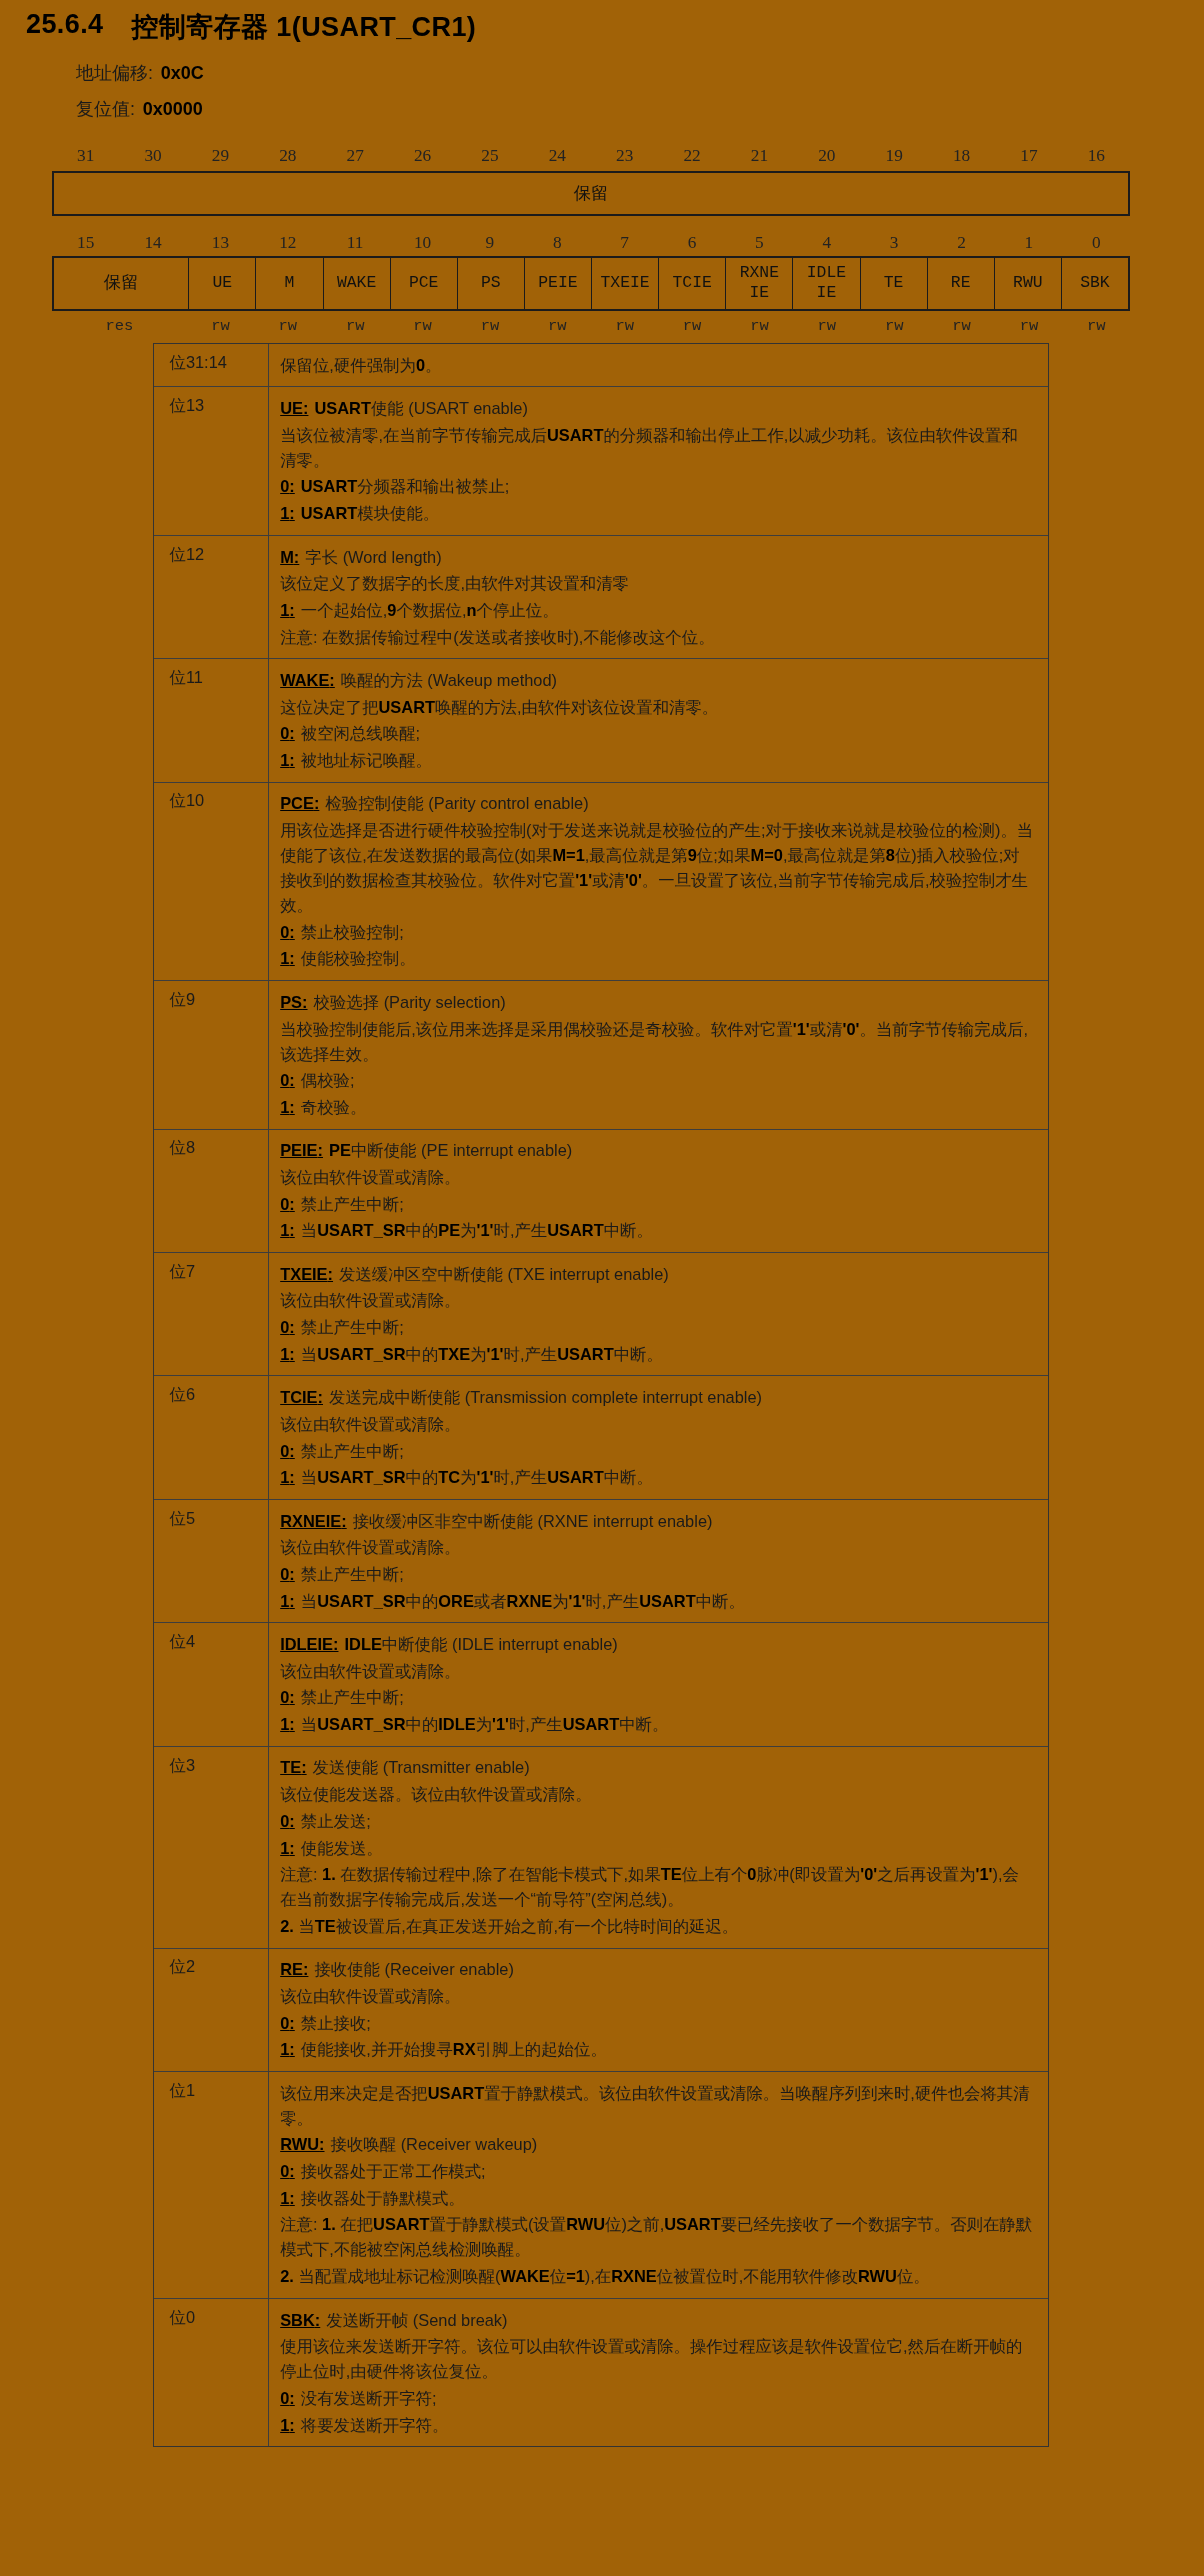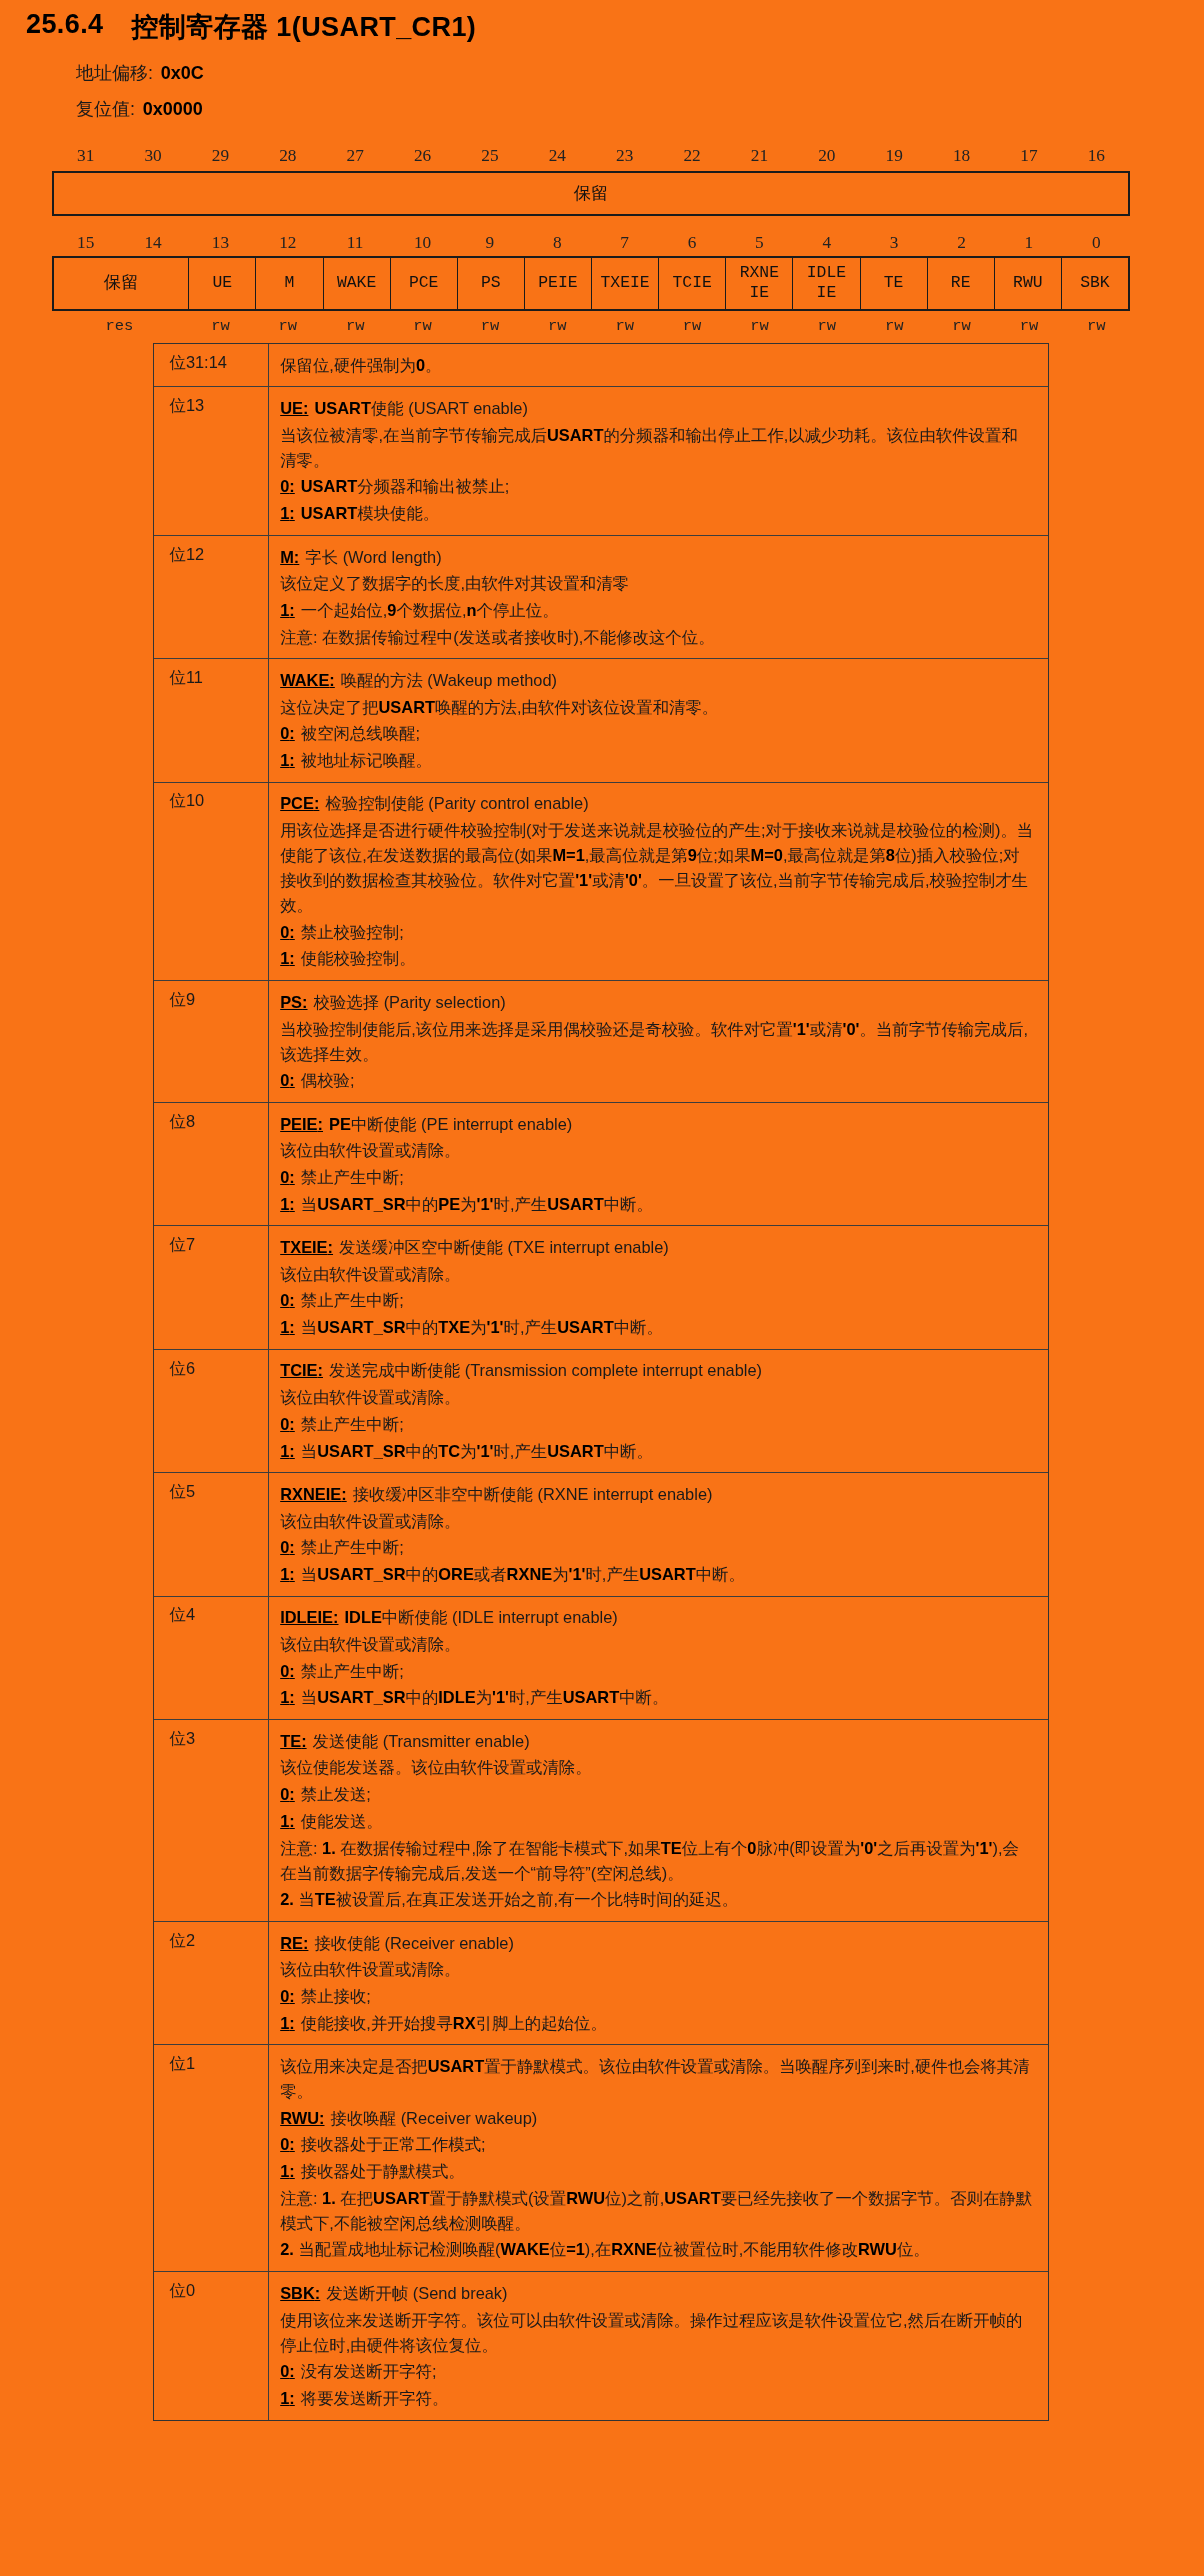--- a/index.html
+++ b/index.html
@@ -1,16 +1,16 @@
 <!DOCTYPE html>
 <html style="font-size:14px"><head>
 <meta charset="utf-8">
 <style>
   html,body{margin:0;padding:0;background:#fff;}
-  .page{position:relative;width:1204px;height:2576px;background:#f97316;overflow:hidden;
+  .page{position:relative;width:1204px;height:2576px;background:#a16207;overflow:hidden;
         font-family:"Liberation Sans","DejaVu Sans",sans-serif;color:#111;}
   
   .title{position:absolute;left:26px;top:8.6px;display:flex;gap:28px;
          font-size:27px;font-weight:700;color:#000;letter-spacing:0.4px;}
   
   .meta{position:absolute;left:76px;top:55px;font-size:18px;color:#1a1a1a;}
   .meta .row{height:36px;line-height:36px;}
   .meta .val{margin-left:7.8px;font-weight:700;}
   
   .regs{position:absolute;left:52px;top:143px;width:1078px;}
@@ -207,20 +207,21 @@
           <div class="item"><span class="pre"><span class="lat">0</span>:</span>禁止校验控制;</div>
           <div class="item"><span class="pre"><span class="lat">1</span>:</span>使能校验控制。</div>
         </div>
       </div>
       <div class="drow">
         <div class="dbit">位9</div>
         <div class="dbody">
           <div class="item"><span class="pre"><span class="lat">PS</span>:</span>校验选择 (Parity selection)</div>
           <div class="item">当校验控制使能后,该位用来选择是采用偶校验还是奇校验。软件对它置<span class="lat">'1'</span>或清<span class="lat">'0'</span>。当前字节传输完成后,该选择生效。</div>
           <div class="item"><span class="pre"><span class="lat">0</span>:</span>偶校验;</div>
+          <div class="item"><span class="pre"><span class="lat">1</span>:</span>奇校验。</div>
         </div>
       </div>
       <div class="drow">
         <div class="dbit">位8</div>
         <div class="dbody">
           <div class="item"><span class="pre"><span class="lat">PEIE</span>:</span><span class="lat">PE</span>中断使能 (PE interrupt enable)</div>
           <div class="item">该位由软件设置或清除。</div>
           <div class="item"><span class="pre"><span class="lat">0</span>:</span>禁止产生中断;</div>
           <div class="item"><span class="pre"><span class="lat">1</span>:</span>当<span class="lat">USART_SR</span>中的<span class="lat">PE</span>为<span class="lat">'1'</span>时,产生<span class="lat">USART</span>中断。</div>
         </div>

